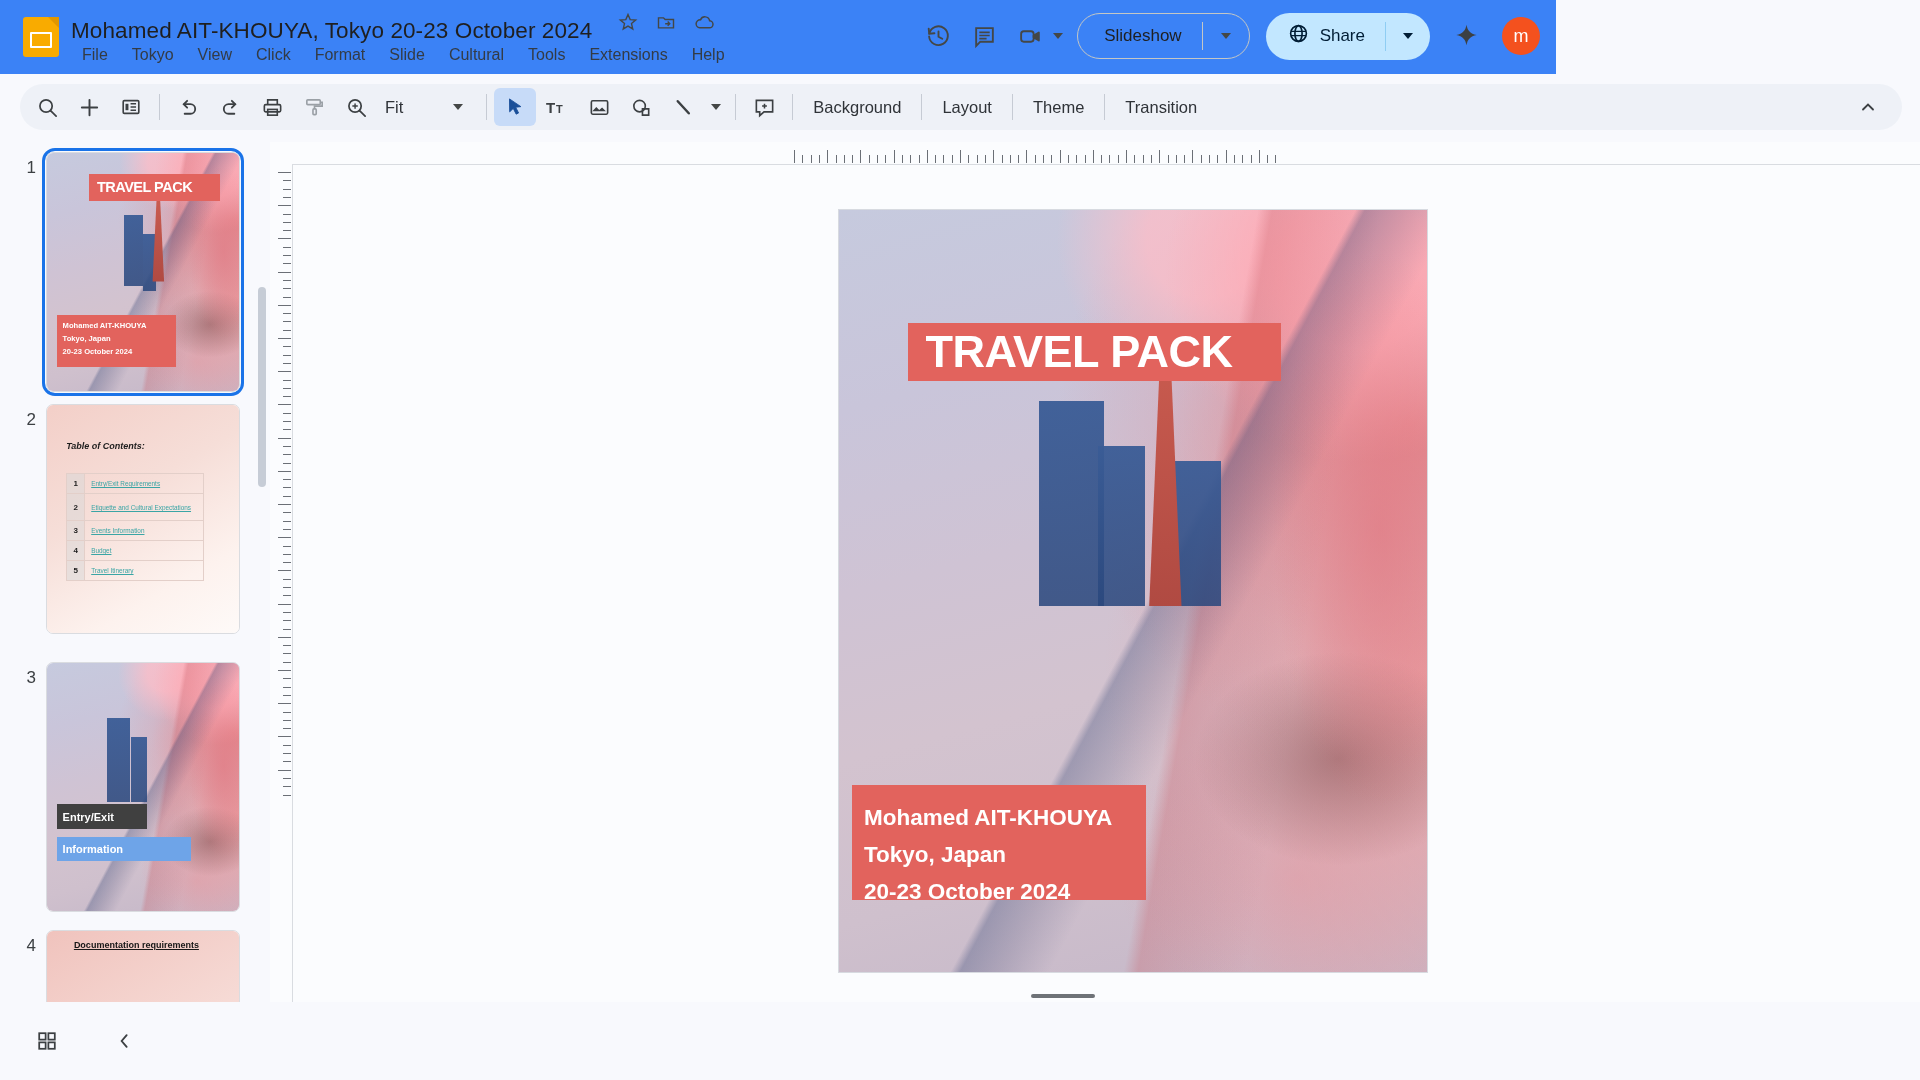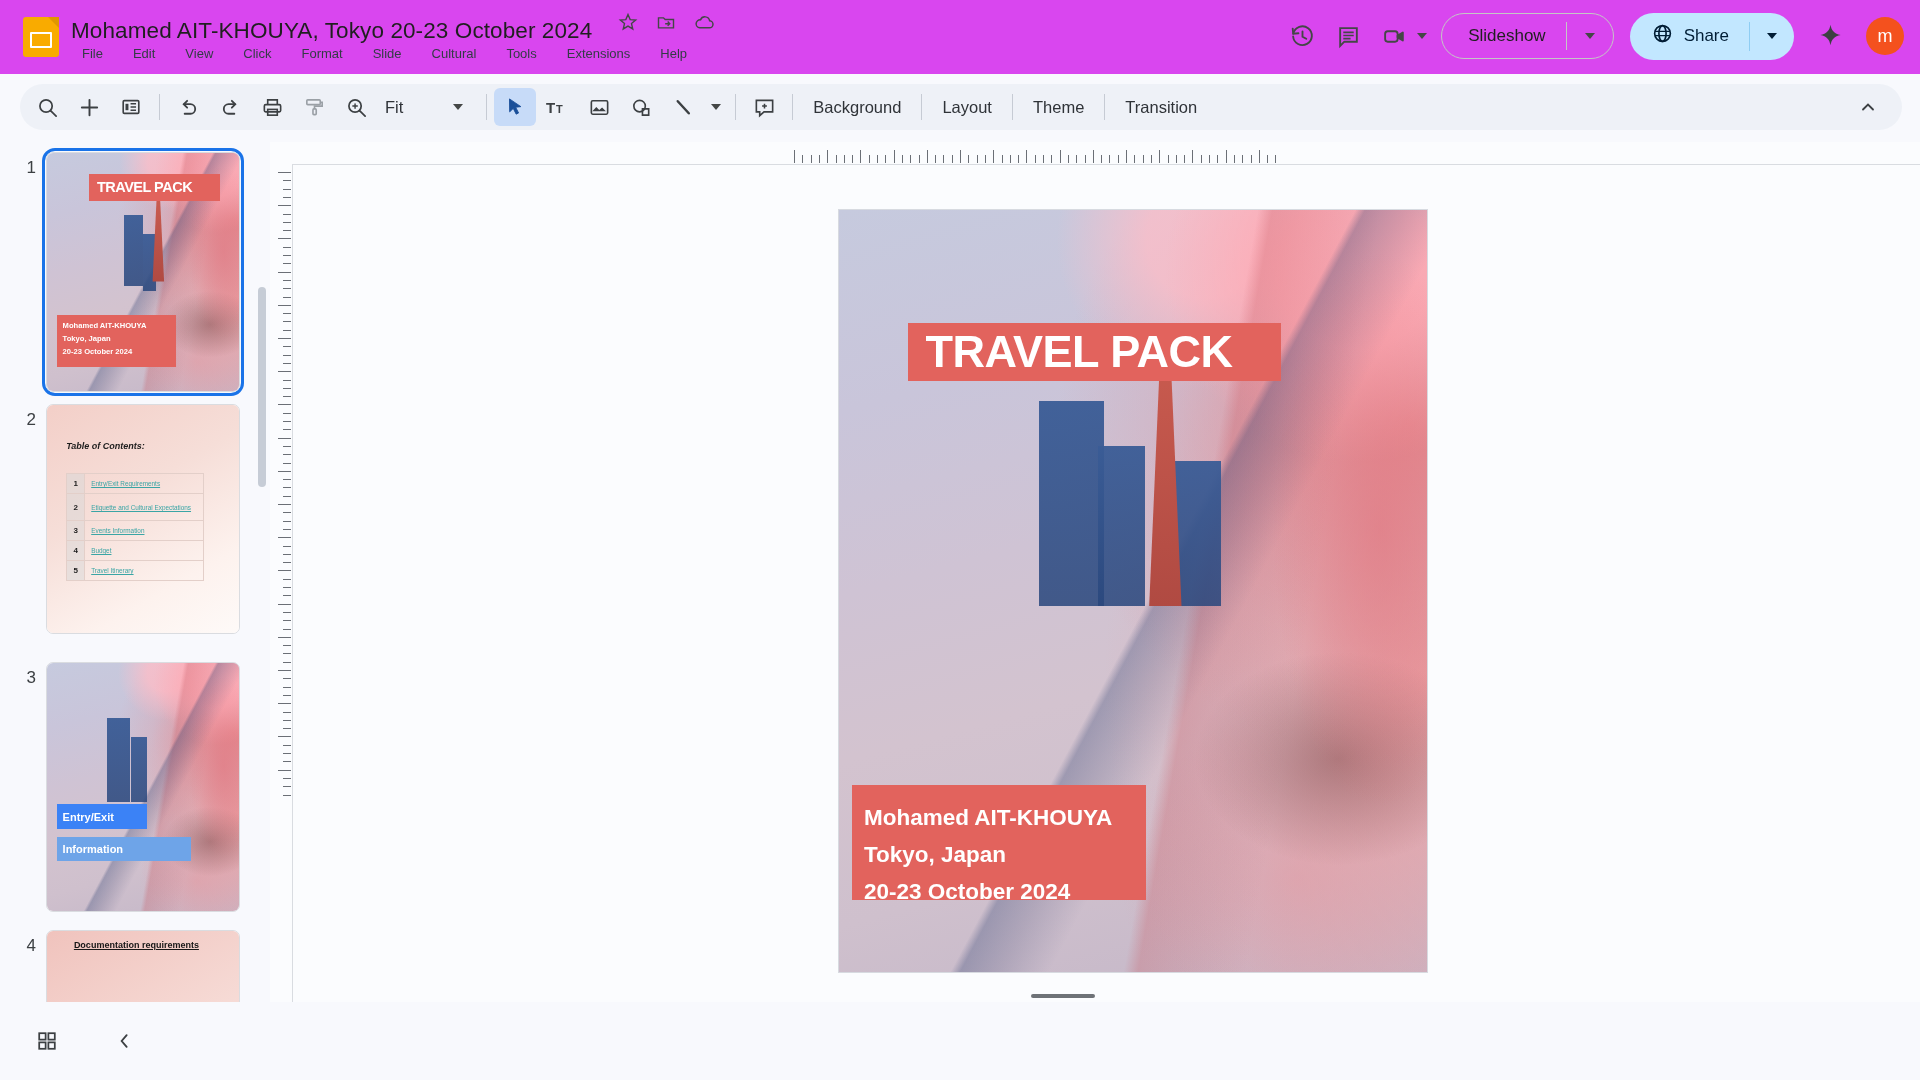--- a/index.html
+++ b/index.html
@@ -7,22 +7,22 @@
     width: 1920px; height: 1080px;
     overflow: hidden;
     background: #ffffff;
     font-family: "Liberation Sans", sans-serif;
     -webkit-font-smoothing: antialiased;
   }
   .app { position: relative; width: 1920px; height: 1080px; background: #f8f9fd; }
 
   
   .topbar {
-    position: absolute; top: 0; left: 0; width: 1920px; height: 74px;
-    background: #d946ef;
+    position: absolute; top: 0; left: 0; width: 1556px; height: 74px;
+    background: #3b82f6;
     display: flex; align-items: flex-start;
   }
   .doc-icon {
     position: absolute; left: 23px; top: 17px;
     width: 36px; height: 40px;
     background: #f9ab00;
     border-radius: 3px;
   }
   .doc-icon .fold {
     position: absolute; right: 0; top: 0;
@@ -40,22 +40,22 @@
     font-size: 22.5px; color: #1f1f1f; letter-spacing: .1px;
     line-height: 30px; white-space: nowrap;
     display: inline-block;
   }
   .title-icons { display: inline-flex; gap: 12px; margin-left: 18px; vertical-align: 3px; }
   .ticon { width: 26px; height: 26px; position: relative; cursor: pointer; }
   .ticon svg { position: absolute; left: 3px; top: 3px; }
 
   .menubar {
     position: absolute; left: 71px; top: 44px;
-    display: flex; gap: 8px;
-    font-size: 13px; color: #333b45;
+    display: flex; gap: 2px;
+    font-size: 16px; color: #333b45;
   }
   .menubar > div {
     padding: 2px 11px; border-radius: 4px; cursor: pointer; white-space: nowrap;
   }
 
   .topright {
     position: absolute; right: 16px; top: 8px;
     display: flex; align-items: center; gap: 0px; height: 56px;
   }
   .iconbtn {
@@ -253,21 +253,21 @@
         <span class="ticon">
           <svg width="21" height="21" viewBox="0 0 24 24" fill="none" stroke="#444746" stroke-width="1.7">
               <path d="M6.5 18h11a4 4 0 0 0 .4-8A5.5 5.5 0 0 0 7.4 9 3.9 3.9 0 0 0 6.5 18z"></path>
             </svg>
         </span>
       </span>
     </div>
 
     <div class="menubar">
       <div>File</div>
-      <div>Edit</div>
+      <div>Tokyo</div>
       <div>View</div>
       <div>Click</div>
       <div>Format</div>
       <div>Slide</div>
       <div>Cultural</div>
       <div>Tools</div>
       <div>Extensions</div>
       <div>Help</div>
     </div>
 
@@ -495,21 +495,21 @@
       </div>
     </div>
 
     <div class="thumbrow" style="top:520px">
       <div class="thumbnum">3</div>
       <div class="thumbbox" style="height:250px">
         <div class="thumbinner">
           <div class="sakura"></div>
           <div class="bldg" style="left:31%;top:22%;width:12%;height:34%"></div>
           <div class="bldg" style="left:44%;top:30%;width:8%;height:26%"></div>
-          <div class="ov-block" style="left:5%;top:57%;width:47%;height:10%;display:flex;align-items:center;padding-left:6px;background:#3b82f6;">
+          <div class="ov-block" style="left:5%;top:57%;width:47%;height:10%;display:flex;align-items:center;padding-left:6px;background:#404040;">
             <span style="font-size:11px;font-weight:800">Entry/Exit</span>
           </div>
           <div class="ov-block" style="left:5%;top:70%;width:70%;height:10%;display:flex;align-items:center;padding-left:6px;background:#6ea4e8;">
             <span style="font-size:11px;font-weight:800">Information</span>
           </div>
         </div>
       </div>
     </div>
 
     <div class="thumbrow" style="top:788px">

